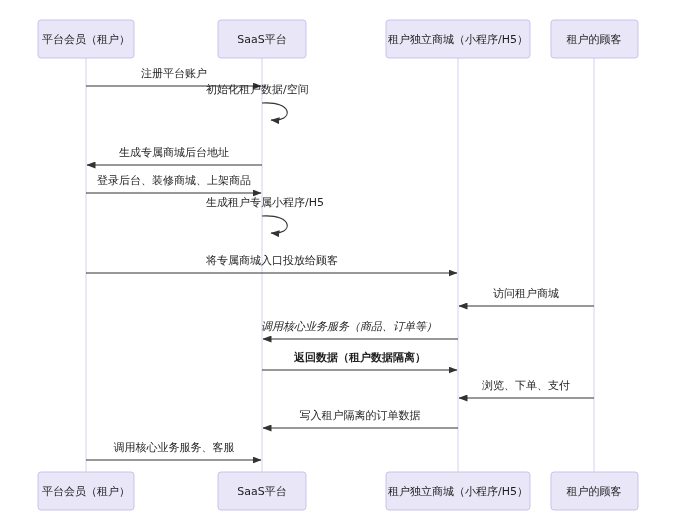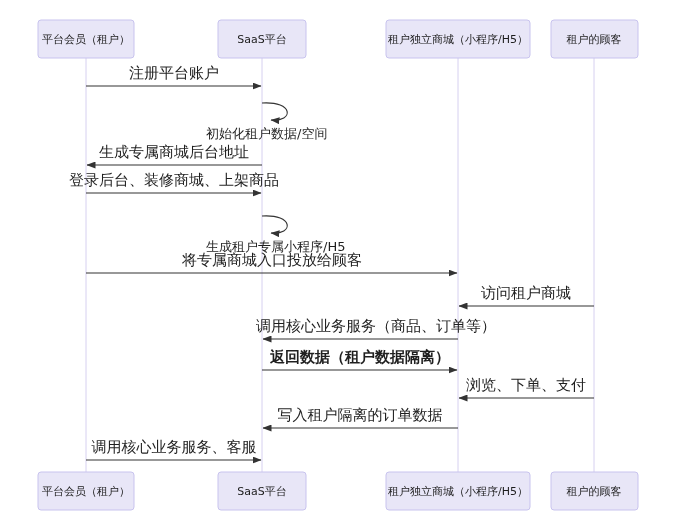--- a/index.html
+++ b/index.html
@@ -55,36 +55,35 @@
     text-align: center;
     font-size: 11px;
     color: #1c1c1c;
     line-height: 13px;
     white-space: nowrap;
     transform: translate(-50%, -50%);
     font-family: "DejaVu Sans", "Liberation Sans", sans-serif;
   }
   .msg-label {
     position: absolute;
-    font-size: 15px;
+    font-size: 11px;
     color: #1f1f1f;
     line-height: 13px;
     white-space: nowrap;
     transform: translate(-50%, -100%);
     font-family: "DejaVu Sans", "Liberation Sans", sans-serif;
   }
   .loop-label {
     position: absolute;
-    font-size: 13px;
+    font-size: 11px;
     color: #1f1f1f;
     line-height: 13px;
     white-space: nowrap;
     transform: translate(0, -100%);
     font-family: "DejaVu Sans", "Liberation Sans", sans-serif;
-    margin-top: 44px;
   }
 </style>
 </head>
 <body>
 
 <div id="diagram-root">
   <svg class="diagram-svg" id="diagram-svg" viewBox="0 0 680 530">
     <defs>
       <marker id="arrowhead-right" markerWidth="9" markerHeight="7" refX="8.5" refY="3.5" orient="auto" markerUnits="userSpaceOnUse">
         <polygon points="0 0, 9 3.5, 0 7" fill="#333333"></polygon>
@@ -130,19 +129,19 @@
       <div class="actor-label" style="left: 262px; top: 491px;">SaaS平台</div>
       <div class="actor-label" style="left: 458px; top: 491px;">租户独立商城（小程序/H5）</div>
       <div class="actor-label" style="left: 594px; top: 491px;">租户的顾客</div>
       <div class="msg-label" style="left: 174px; top: 80px;">注册平台账户</div>
       <div class="loop-label" style="left: 206px; top: 96px;">初始化租户数据/空间</div>
       <div class="msg-label" style="left: 174px; top: 159px; text-align: right;">生成专属商城后台地址</div>
       <div class="msg-label" style="left: 174px; top: 187px;">登录后台、装修商城、上架商品</div>
       <div class="loop-label" style="left: 206px; top: 209px;">生成租户专属小程序/H5</div>
       <div class="msg-label" style="left: 272px; top: 267px;">将专属商城入口投放给顾客</div>
       <div class="msg-label" style="left: 526px; top: 300px;">访问租户商城</div>
-      <div class="msg-label" style="left: 376px; top: 333px;">调用核心业务服务（商品、订单等）</div>
+      <div class="msg-label" style="left: 349px; top: 333px; font-style: italic;">调用核心业务服务（商品、订单等）</div>
       <div class="msg-label" style="left: 360px; top: 364px; font-weight: bold;">返回数据（租户数据隔离）</div>
       <div class="msg-label" style="left: 526px; top: 392px; text-align: right;">浏览、下单、支付</div>
       <div class="msg-label" style="left: 360px; top: 422px;">写入租户隔离的订单数据</div>
       <div class="msg-label" style="left: 174px; top: 454px;">调用核心业务服务、客服</div>
     </div>
 </div>
 
 </body></html>

